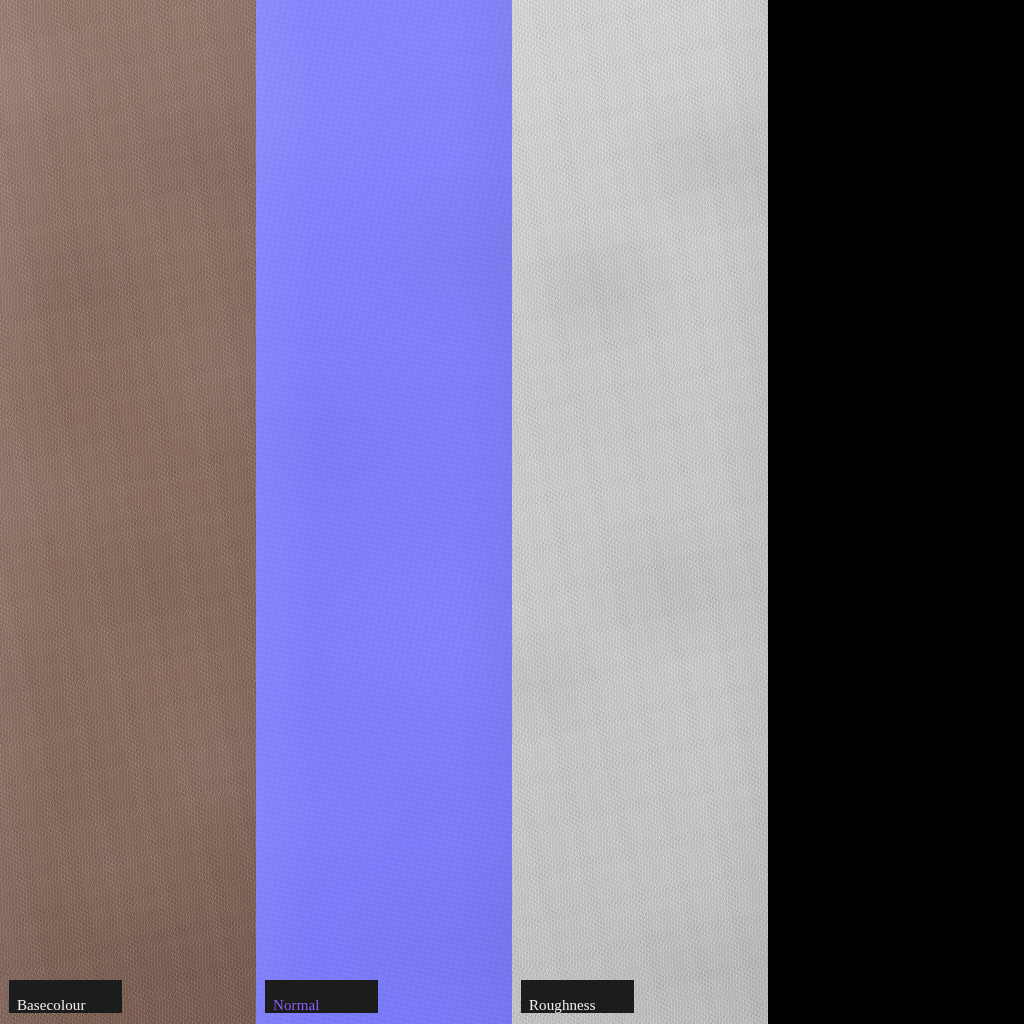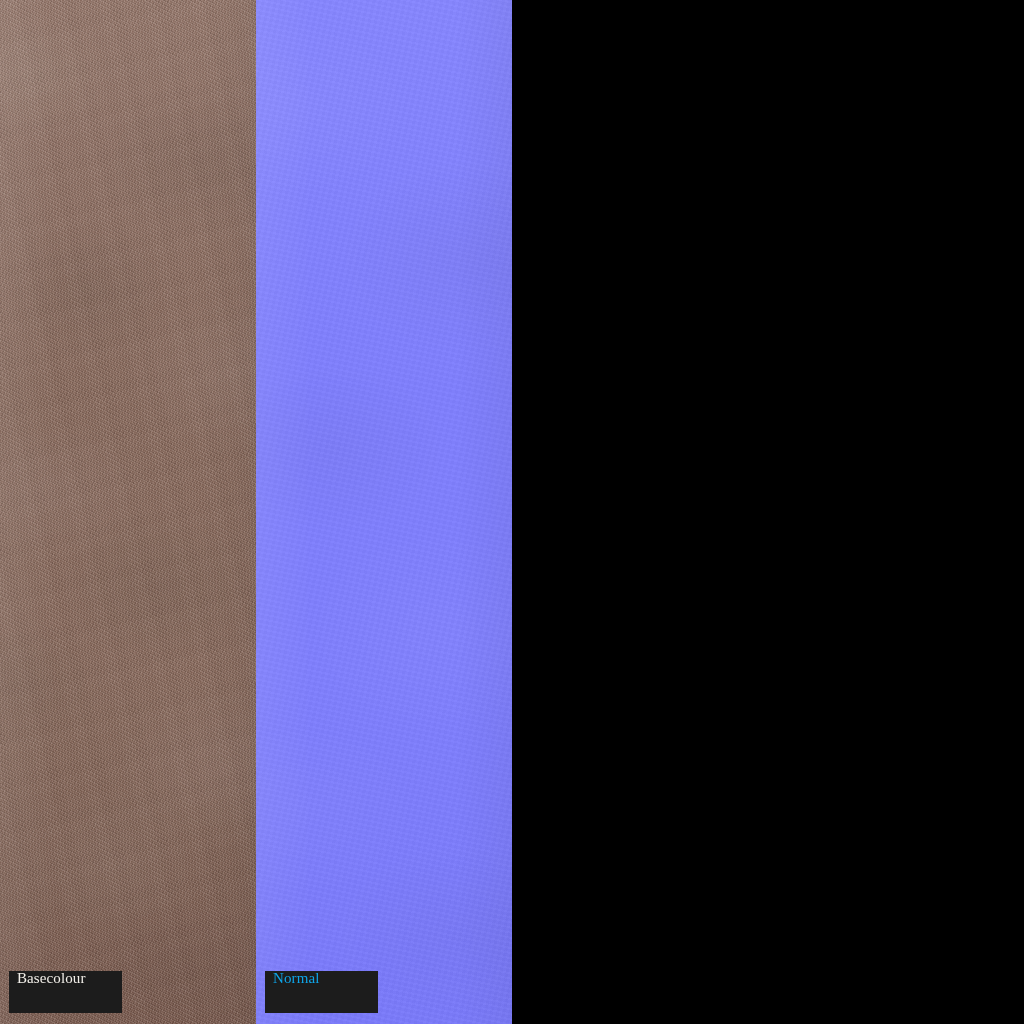--- a/index.html
+++ b/index.html
@@ -121,24 +121,24 @@
     inset: 0;
     pointer-events: none;
   }
 
   
   .map-label {
     position: absolute;
     left: 9px;
     bottom: 11px;
     width: 113px;
-    height: 42px;
+    height: 33px;
     background: #1c1c1c;
     display: flex;
-    align-items: flex-start;
+    align-items: flex-end;
     box-sizing: border-box;
     padding-left: 8px;
   }
   .map-label-text {
     color: #f2efe9;
     font-family: "Liberation Serif", serif;
     font-size: 15px;
     line-height: 1;
     letter-spacing: 0.1px;
     white-space: nowrap;
@@ -158,19 +158,28 @@
       <span class="map-label-text" style="color: rgb(242, 239, 233);">Basecolour</span>
     </div>
   </div>
 
   <div class="map-panel">
     <div class="map-fill" id="fill-1" style="background: linear-gradient(rgb(134, 134, 255) 0%, rgb(127, 127, 254) 38%, rgb(127, 127, 254) 66%, rgb(122, 122, 251) 100%);"></div>
     <div class="grain grain-soft-mottle"></div>
     <div class="grain grain-soft"></div>
     <div class="sheen" id="sheen-1" style="background: linear-gradient(90deg, rgba(255, 255, 255, 0.05) 0%, rgba(255, 255, 255, 0) 22%, rgba(0, 0, 0, 0) 78%, rgba(0, 0, 0, 0.035) 100%);"></div>
     <div class="map-label" style="background: rgb(28, 28, 28);">
-      <span class="map-label-text" style="color: #0ea5e9;">Normal</span>
+      <span class="map-label-text" style="color: #8b5cf6;">Normal</span>
     </div>
   </div>
 
+  <div class="map-panel">
+    <div class="map-fill" id="fill-2" style="background: linear-gradient(rgb(220, 220, 220) 0%, rgb(210, 210, 210) 38%, rgb(210, 210, 210) 66%, rgb(200, 200, 200) 100%);"></div>
+    <div class="grain grain-mottle"></div>
+    <div class="grain grain-fine"></div>
+    <div class="sheen" id="sheen-2" style="background: linear-gradient(90deg, rgba(255, 255, 255, 0.05) 0%, rgba(255, 255, 255, 0) 22%, rgba(0, 0, 0, 0) 78%, rgba(0, 0, 0, 0.035) 100%);"></div>
+    <div class="map-label" style="background: rgb(28, 28, 28);">
+      <span class="map-label-text" style="color: rgb(242, 239, 233);">Roughness</span>
+    </div>
+  </div>
 
 
 </div>
 
 </body></html>

